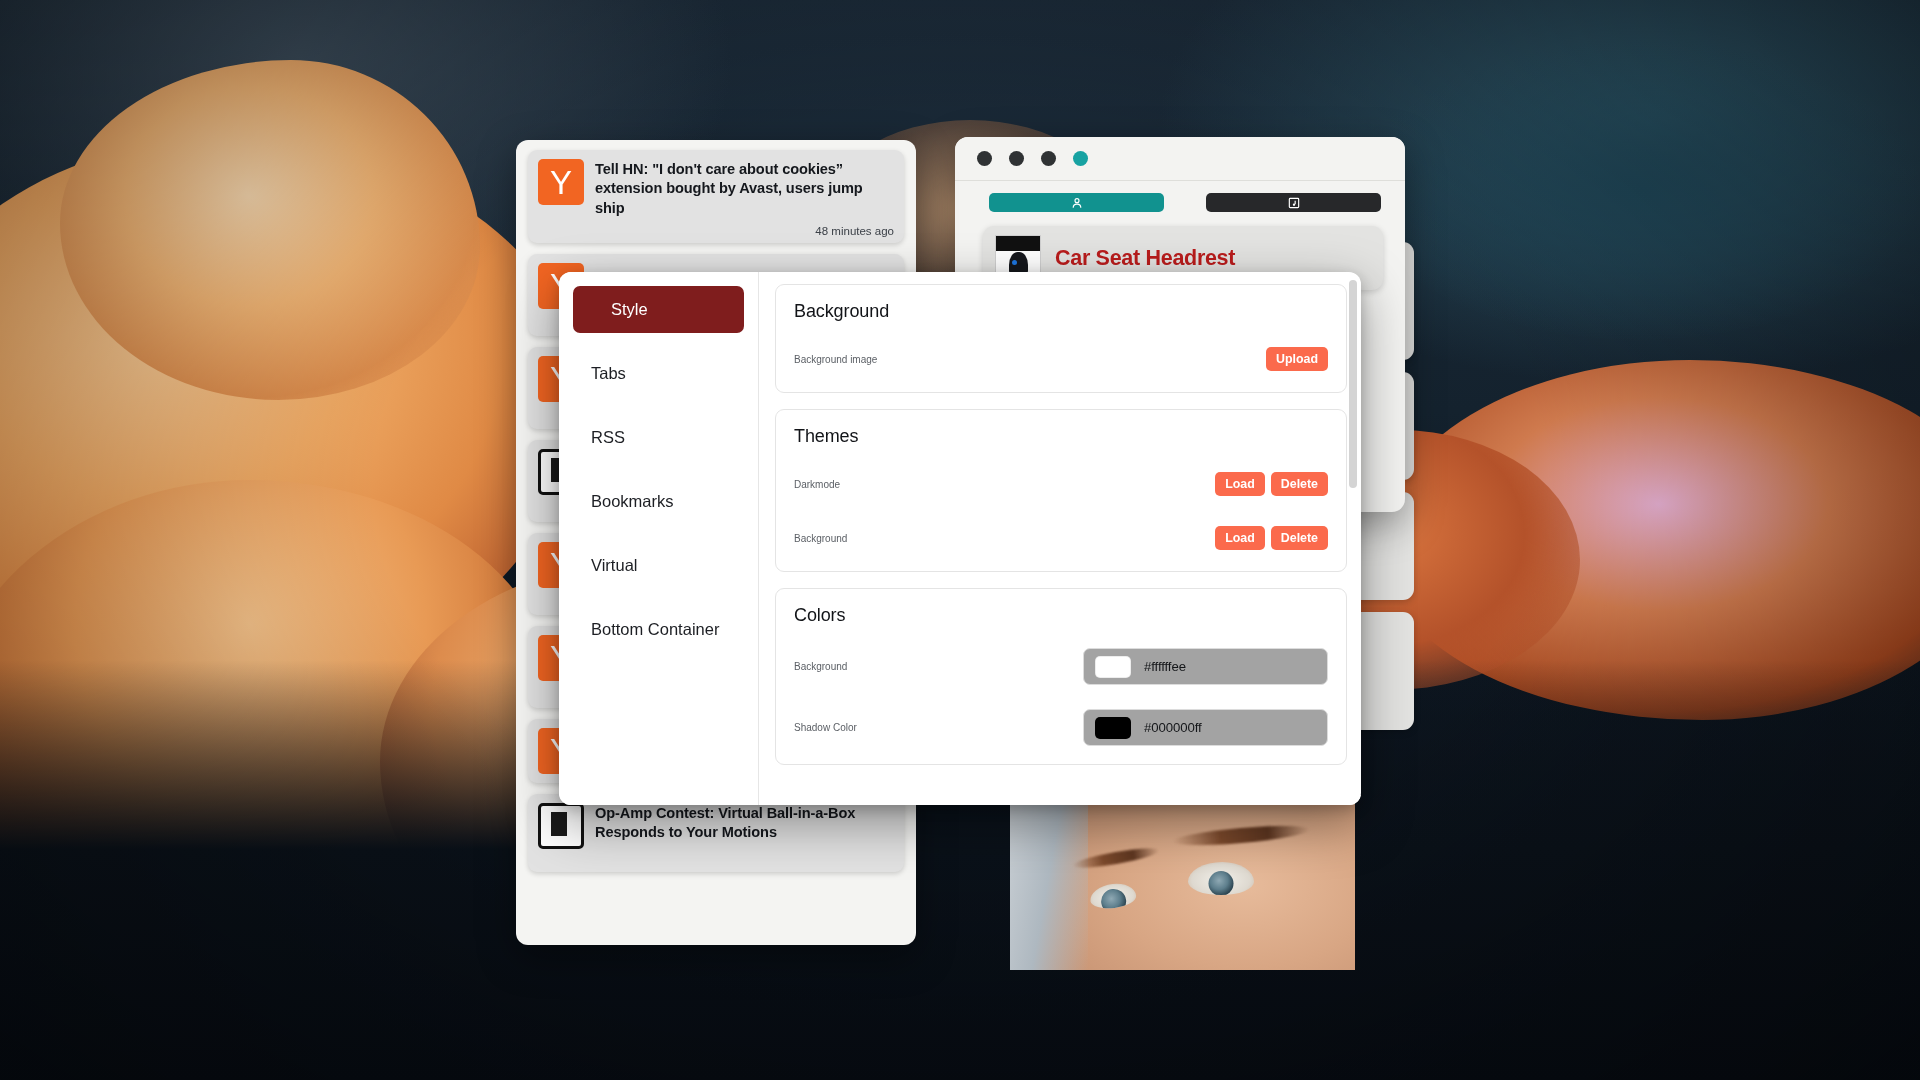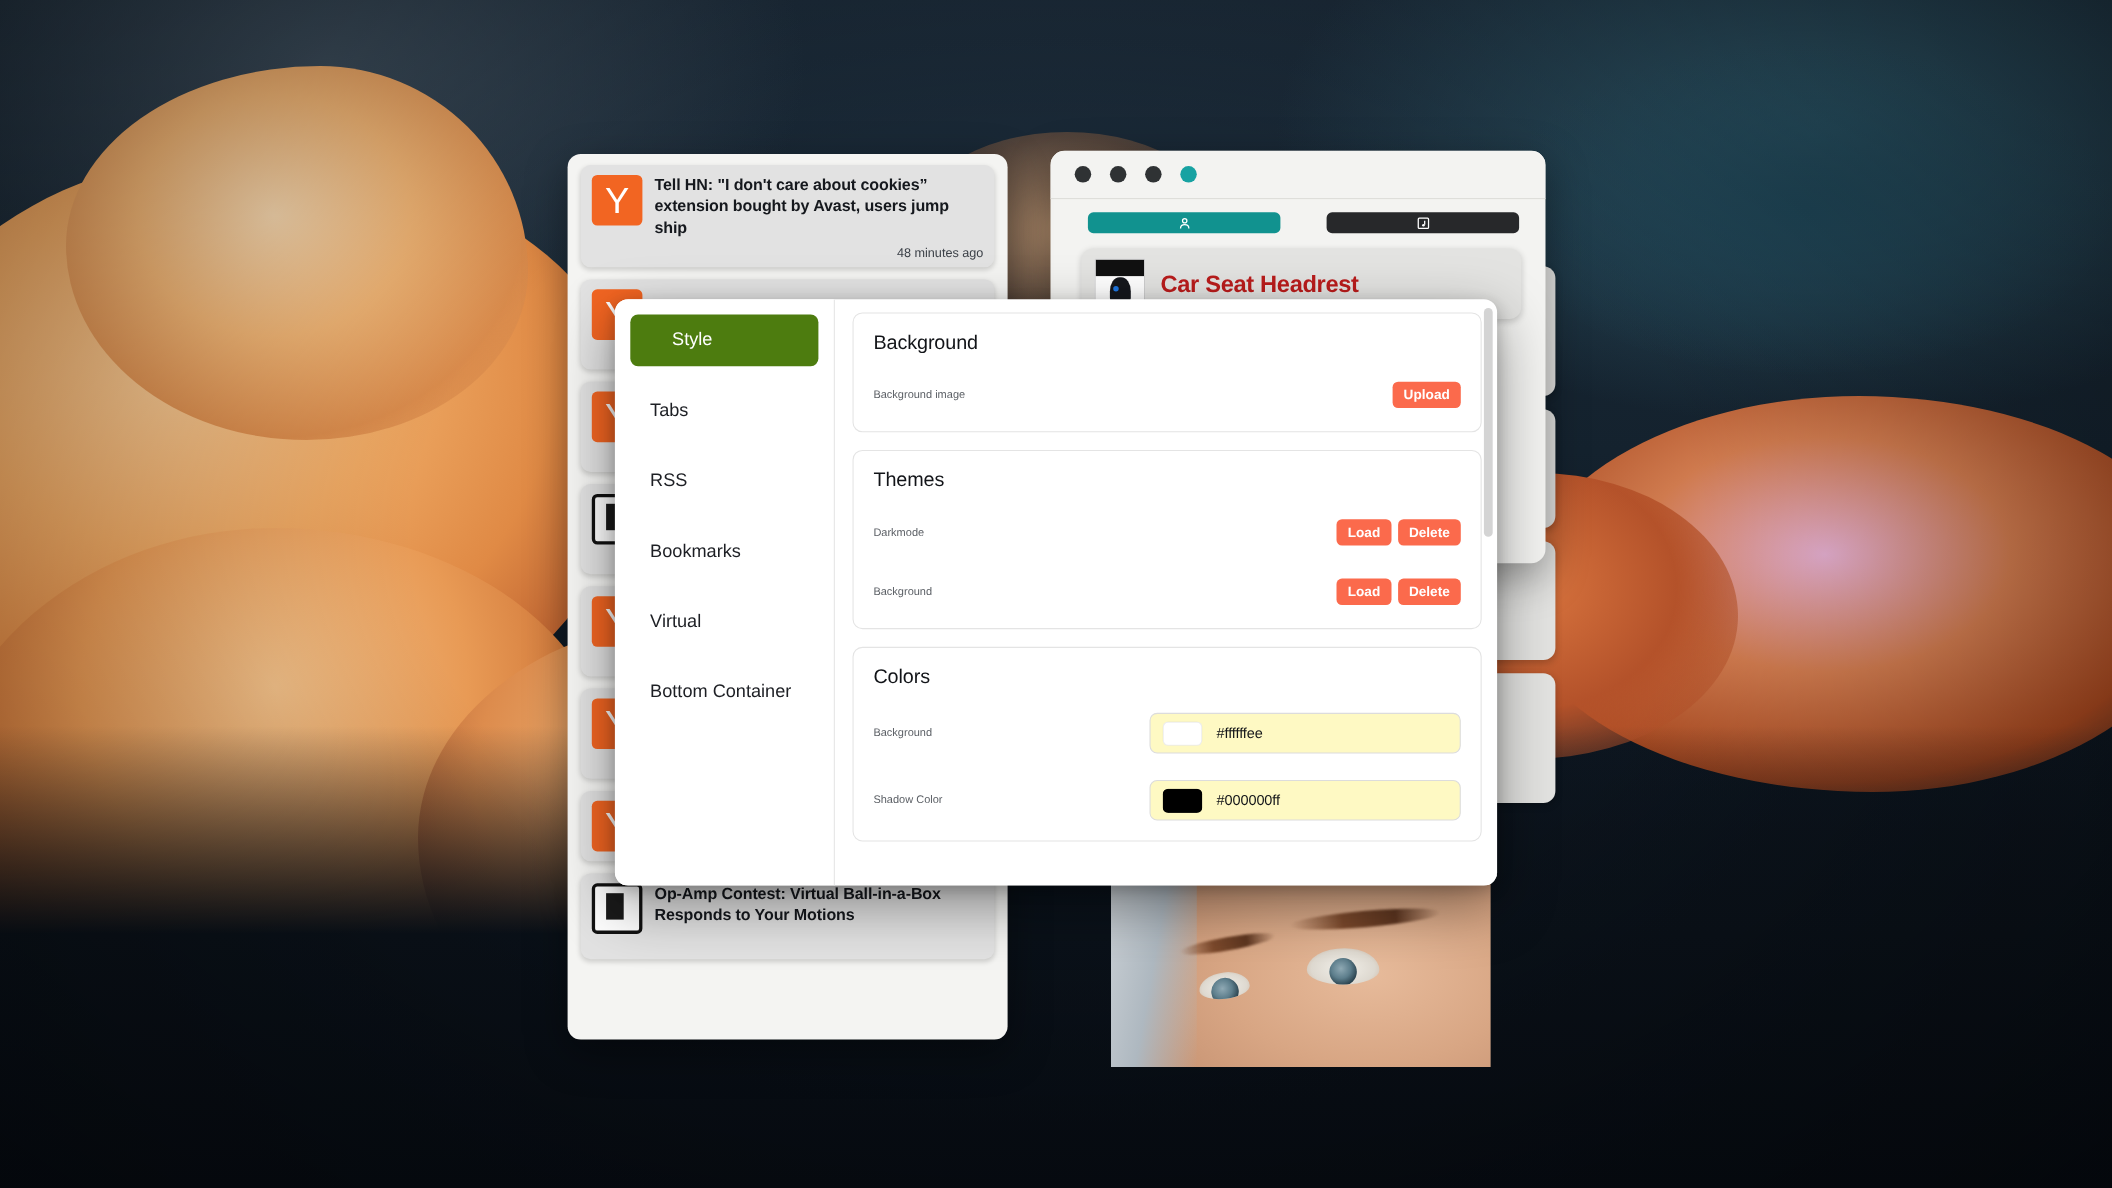--- a/index.html
+++ b/index.html
@@ -295,21 +295,21 @@
     display: flex; align-items: center;
     padding-left: 18px;
     border-radius: 7px;
     font-size: 16.5px;
     color: #1d1f24;
     margin-bottom: 17px;
     cursor: pointer;
     white-space: nowrap;
   }
   .side-item.selected {
-    background: #4d7c0f;
+    background: #7f1d1d;
     color: #ffffff;
     padding-left: 38px;
   }
 
   #settings-content {
     flex: 1;
     position: relative;
     padding: 12px 14px 0 16px;
     overflow: hidden;
   }
@@ -346,23 +346,23 @@
     border-radius: 5px;
     font-size: 12.4px;
     font-weight: bold;
     padding: 6px 10px;
     cursor: pointer;
     font-family: "Liberation Sans", sans-serif;
     line-height: 1;
   }
 
   .color-field {
-    width: 283px;
+    width: 245px;
     height: 37px;
-    background: #fef9c3;
+    background: #a3a3a3;
     border: 1px solid #dcdcdc;
     border-radius: 7px;
     display: flex; align-items: center;
     gap: 13px;
     padding: 0 11px;
     cursor: pointer;
   }
   .swatch {
     width: 36px; height: 22px;
     border-radius: 5px;

